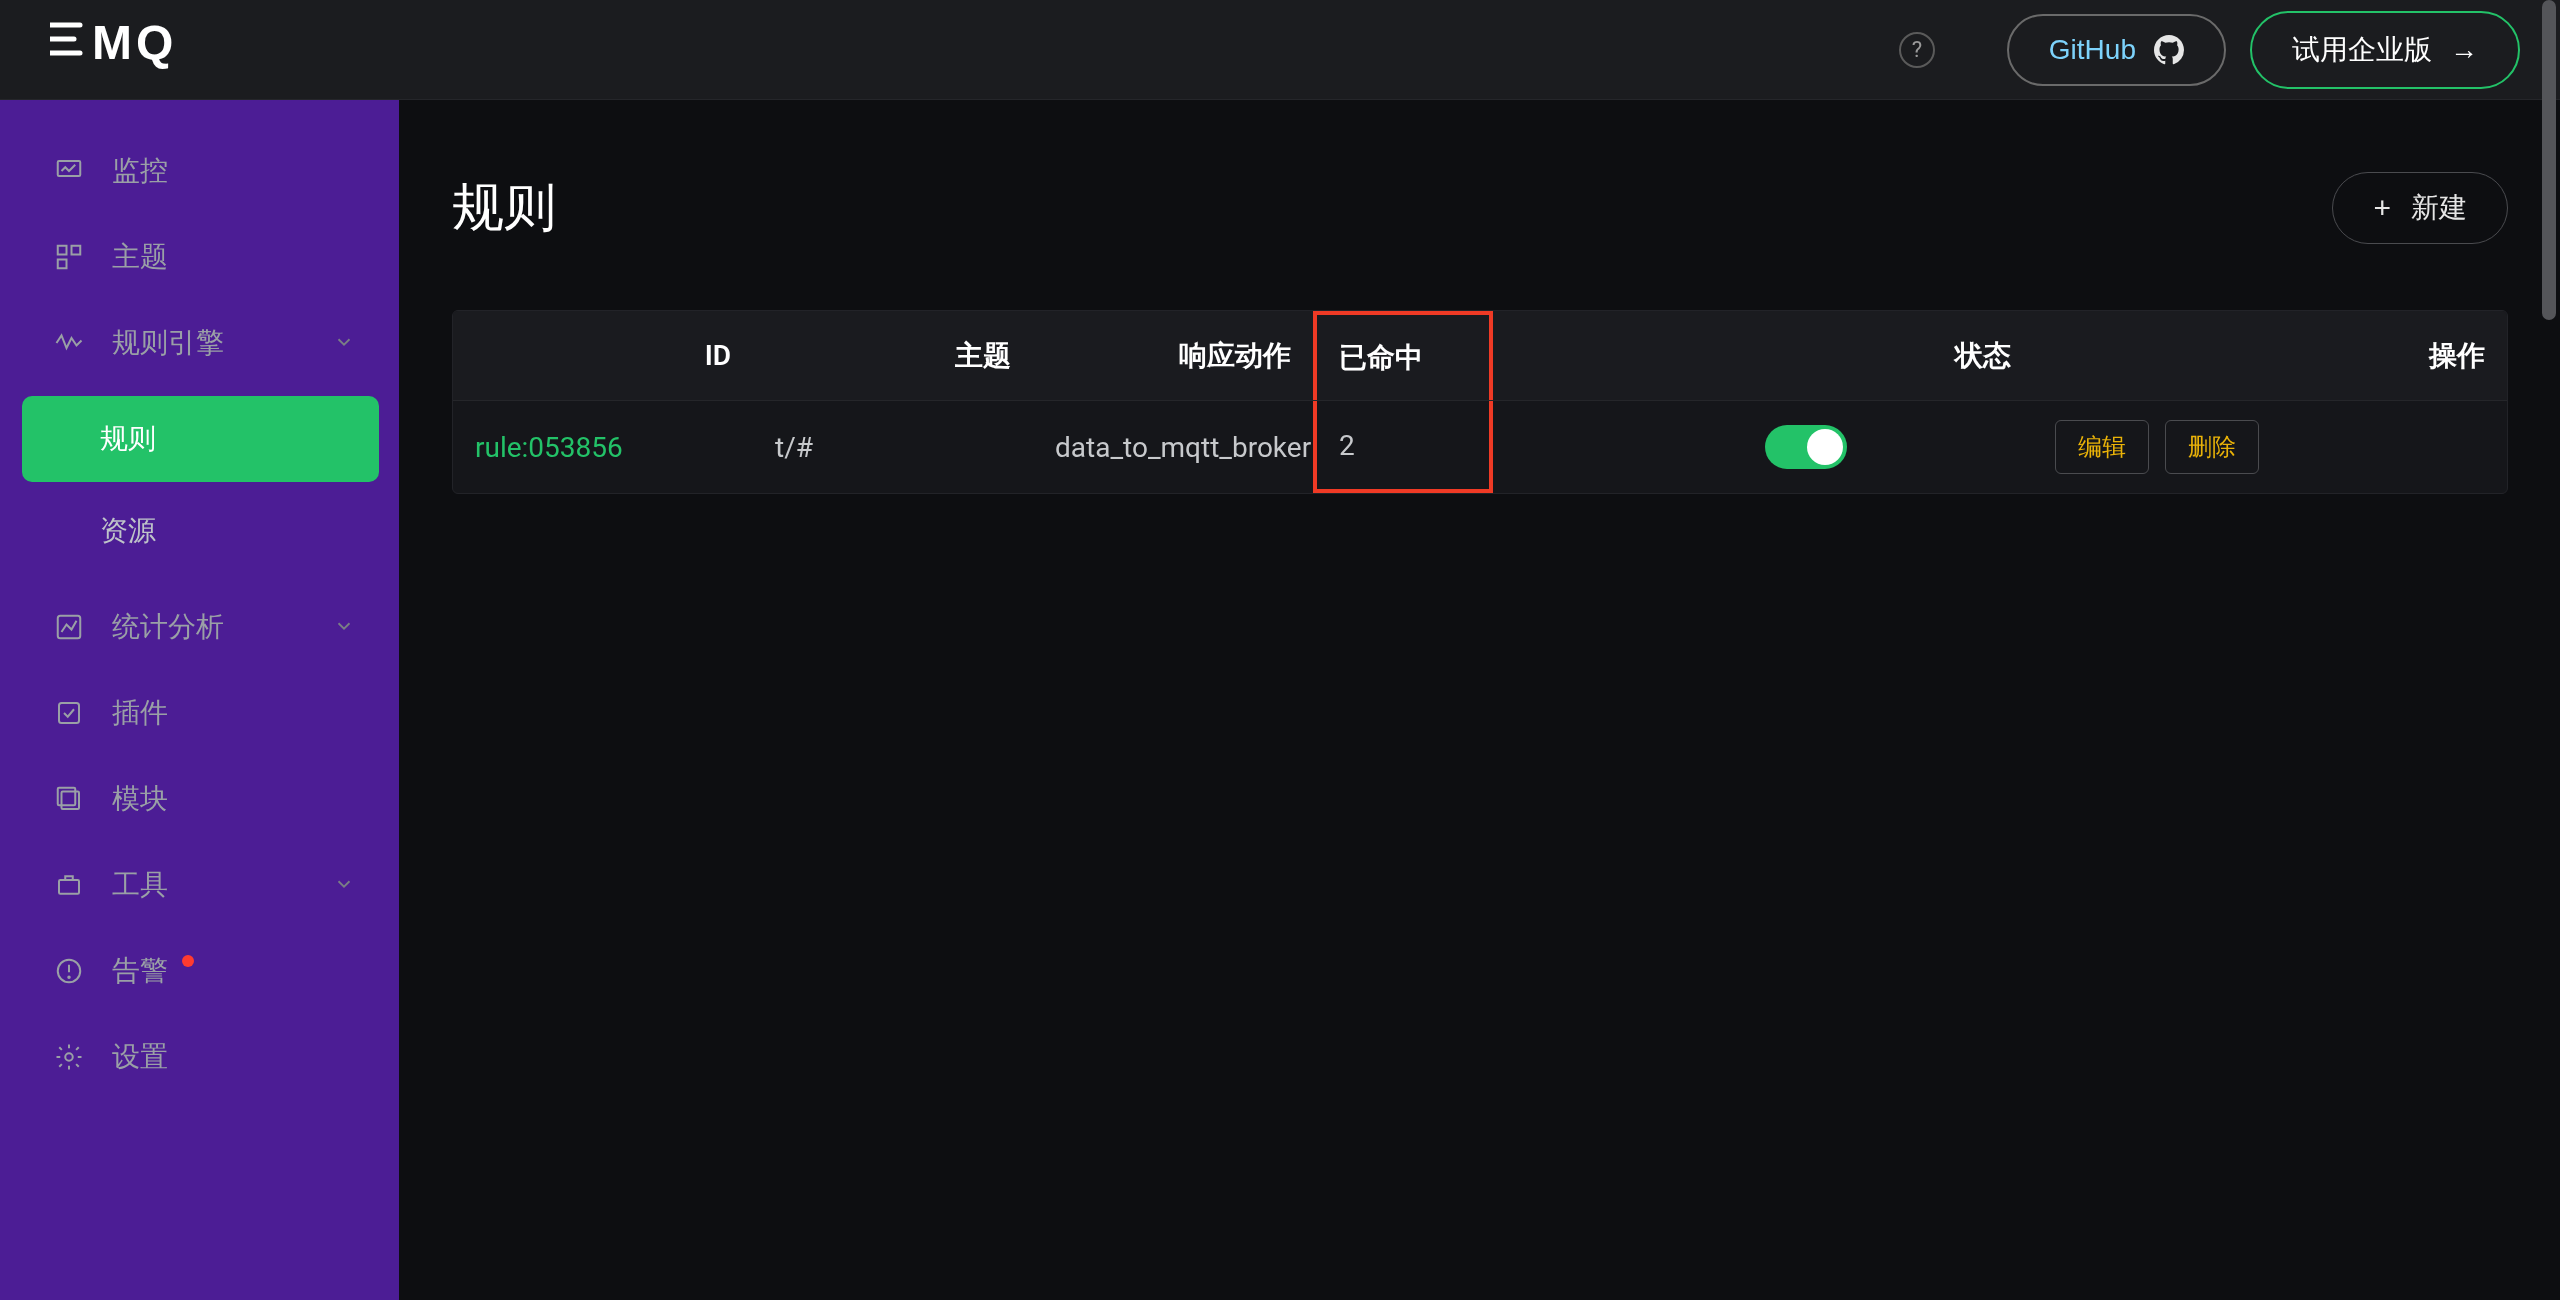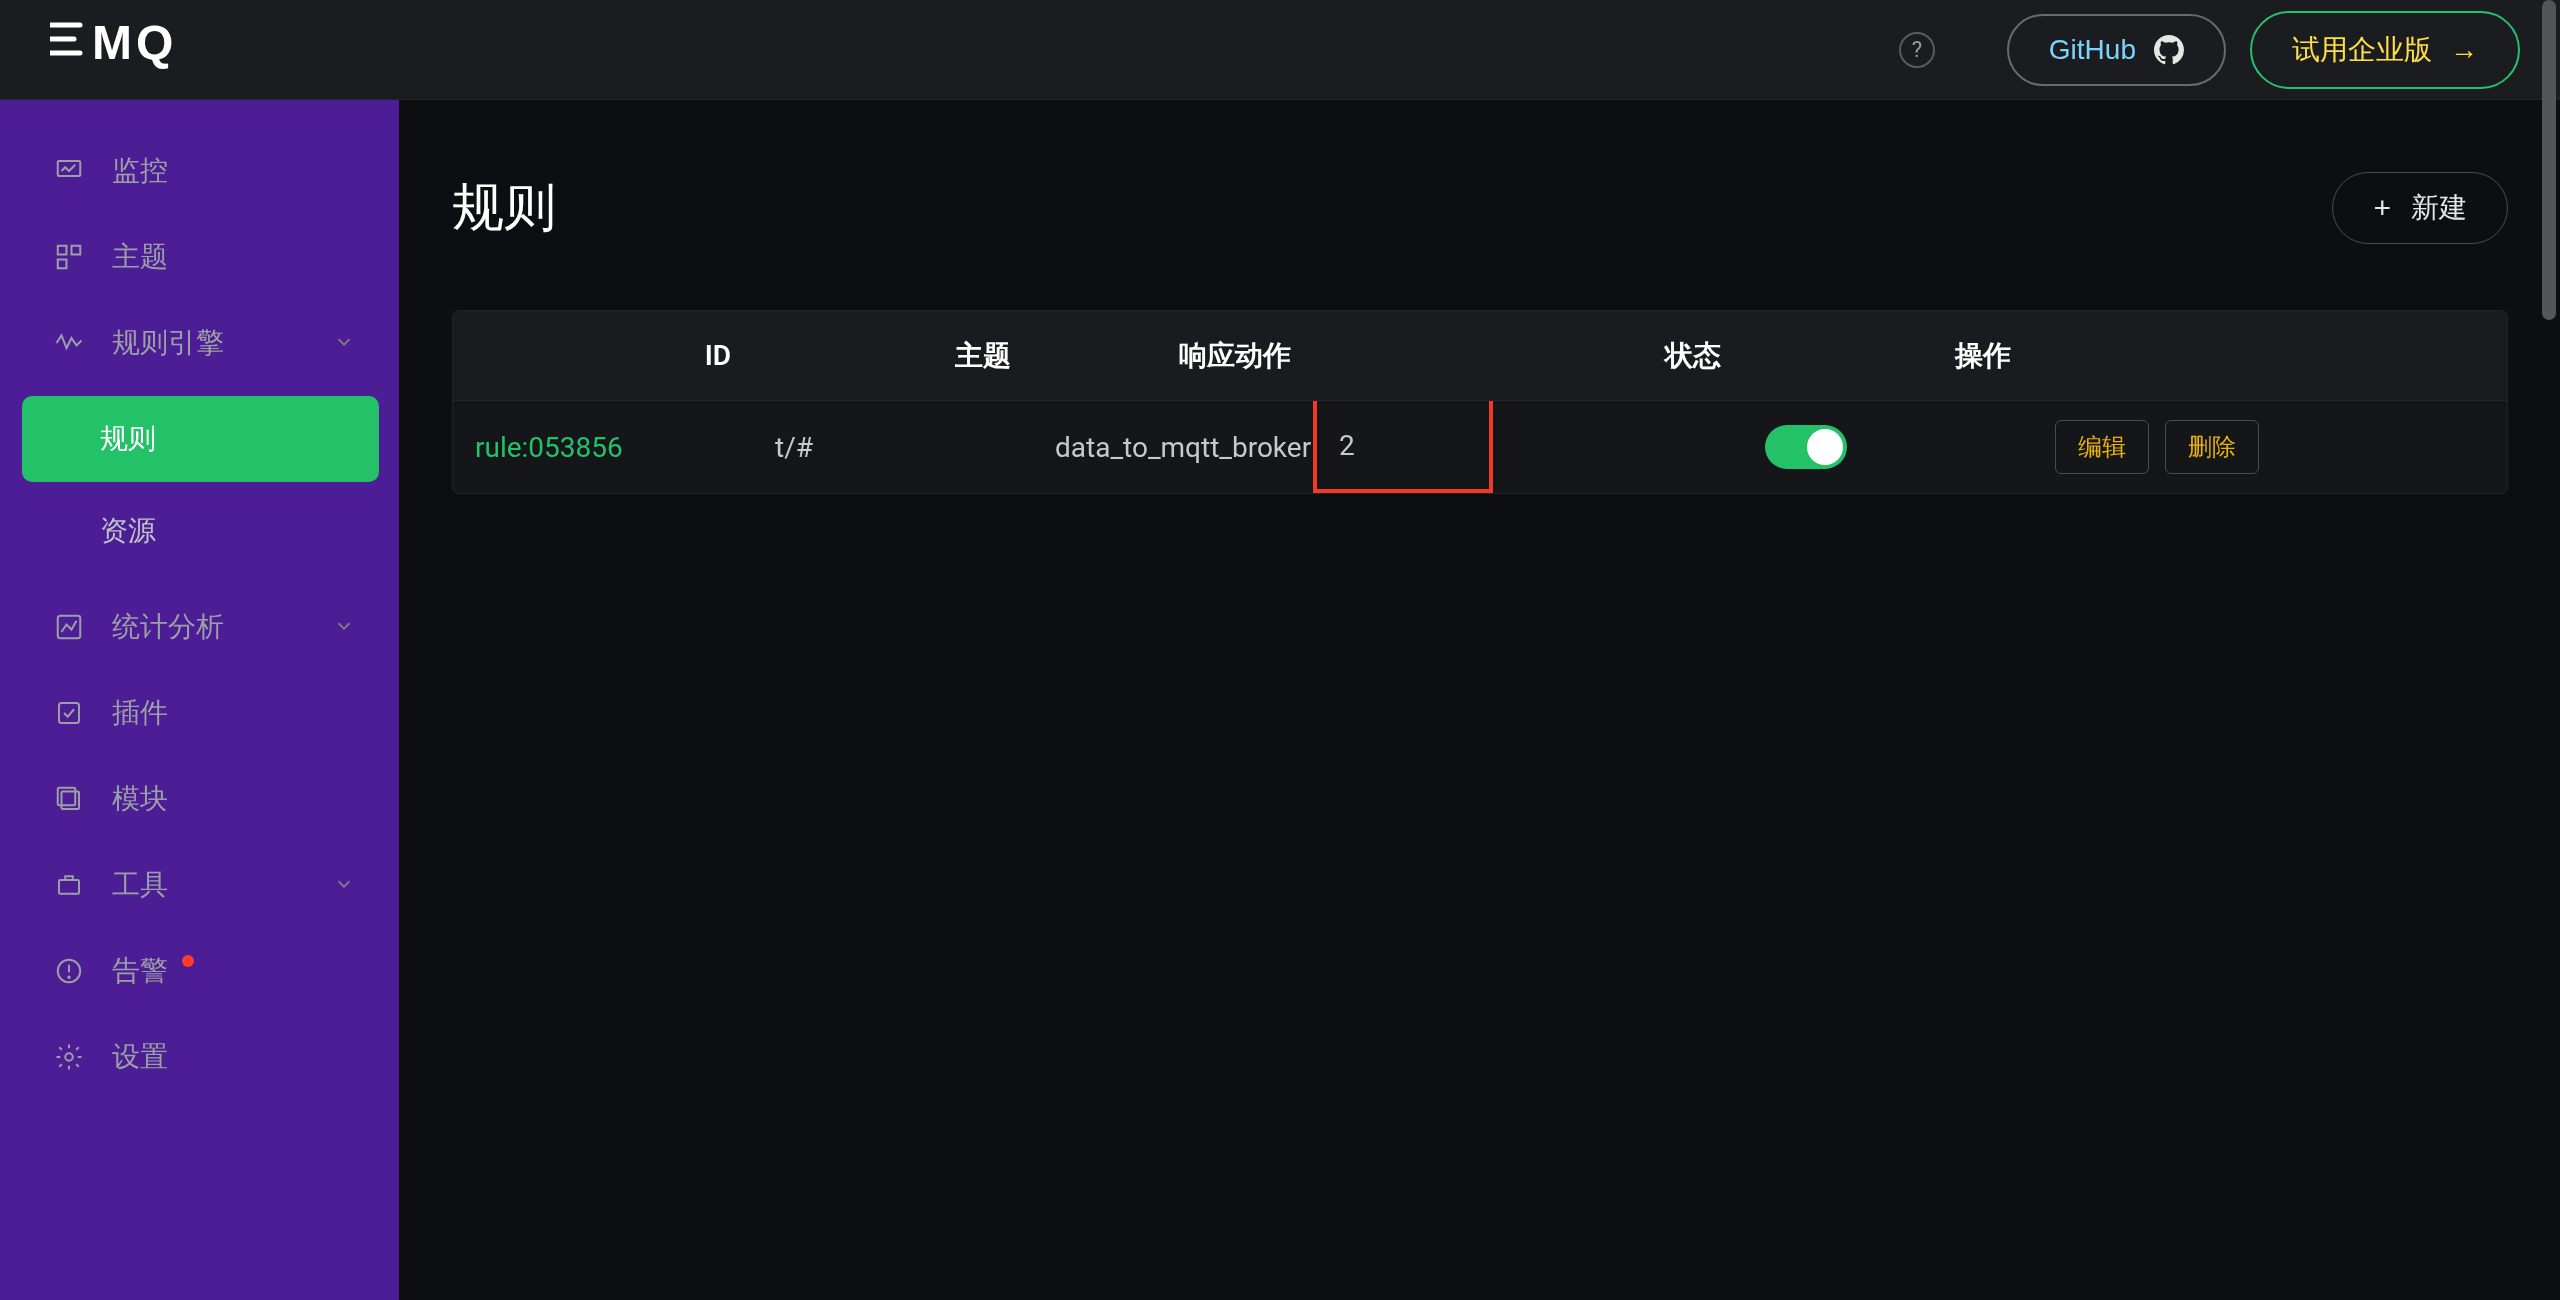--- a/index.html
+++ b/index.html
@@ -28,21 +28,21 @@
       color: #9a9a9a; font-size: 22px; margin-right: 48px; cursor: pointer;
     }
     .pill-btn {
       border: 2px solid #6a6a6a; border-radius: 40px;
       padding: 18px 40px; color: #7dd3fc; font-size: 28px;
       display: inline-flex; align-items: center; gap: 18px;
       background: transparent; cursor: pointer; margin-left: 24px;
     }
     .pill-btn.github svg { width: 30px; height: 30px; fill: #e6e6e6; }
     .pill-btn.trial {
-      border-color: #23c268; color: #fde047;
+      border-color: #23c268; color: #ffffff;
     }
     .pill-btn.trial .arrow { font-size: 28px; }
 
     .main-row { display: flex; flex: 1; min-height: 0; }
 
     .sidebar {
       width: 400px; background: #4c1d95; display: flex; flex-direction: column;
       padding-top: 28px; border-right: 1px solid #0d0e11;
     }
     .nav-item {
@@ -294,20 +294,23 @@
           <span class="plus">+</span>
           <span>新建</span>
         </button>
       </div>
 
       <div class="table">
         <div class="thead">
           <div>ID</div>
           <div>主题</div>
           <div>响应动作</div>
+          <div class="th-hit">
+              <span>已命中</span>
+            </div>
           <div></div>
           <div>状态</div>
           <div>操作</div>
         </div>
 
         <div class="trow">
           <div><span class="id-link">rule:053856</span></div>
           <div>t/#</div>
           <div>data_to_mqtt_broker</div>
           <div class="td-hit">

